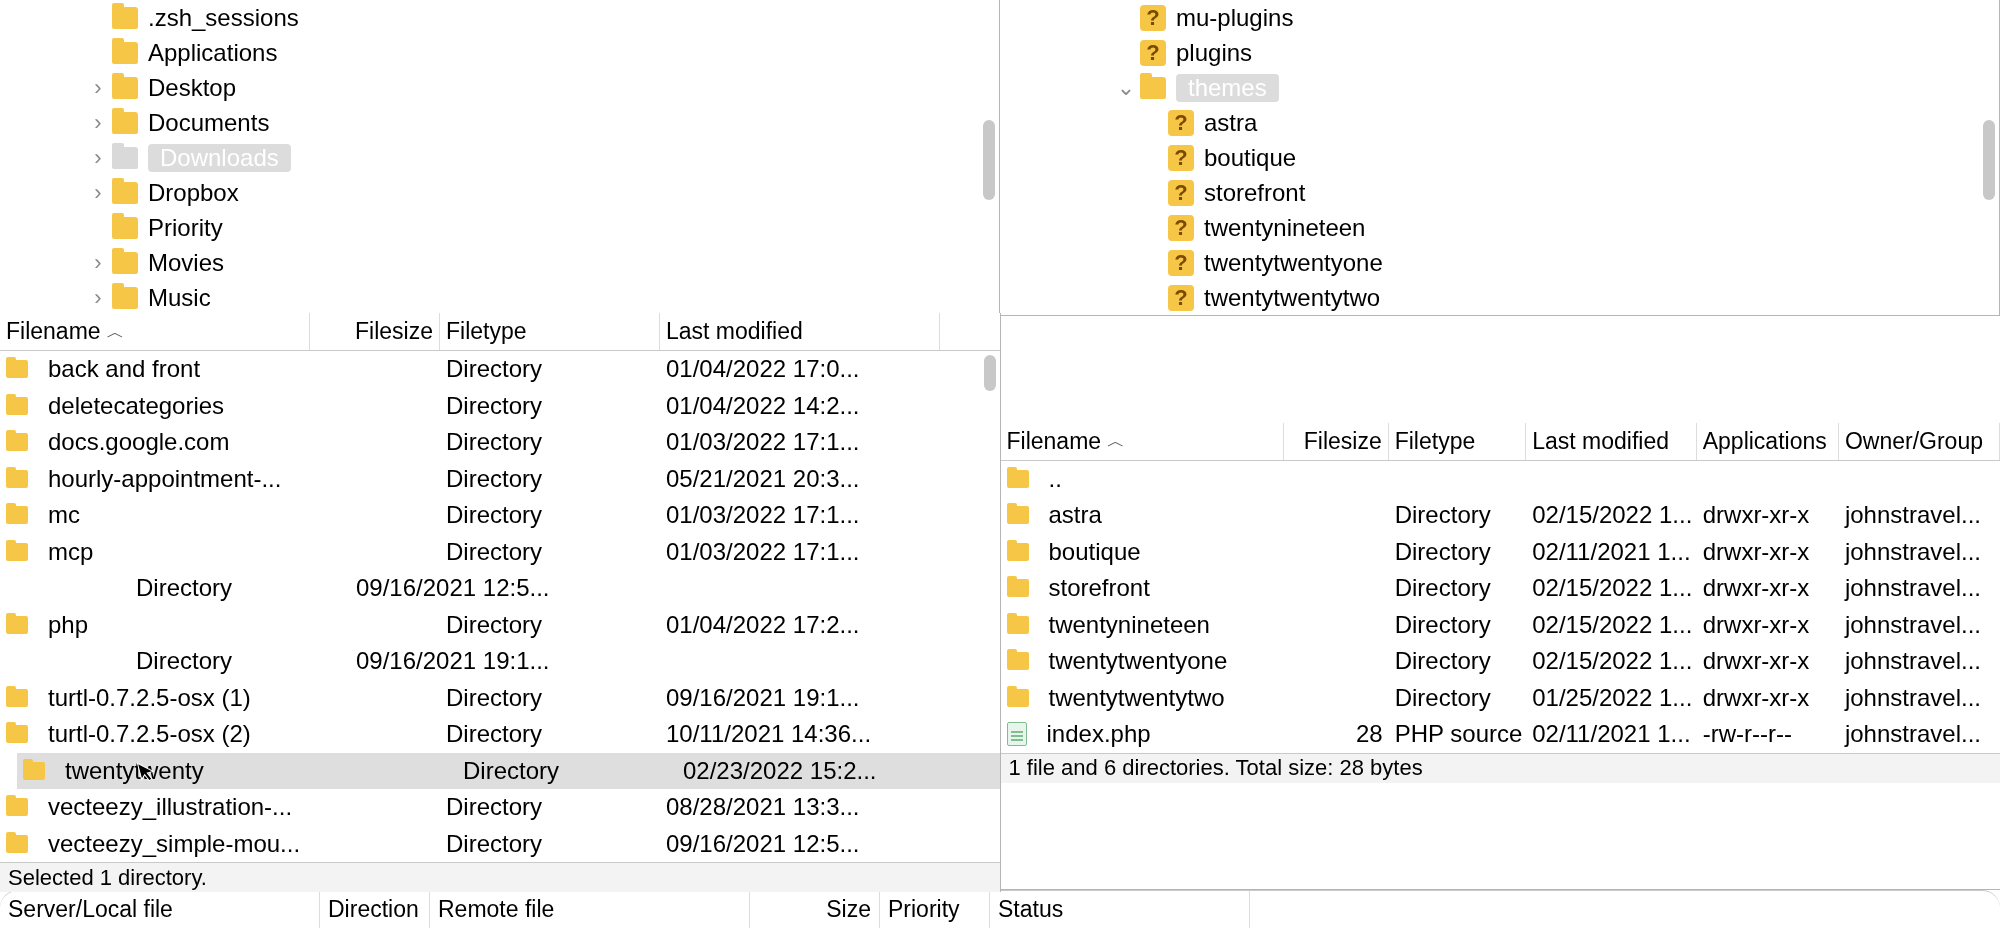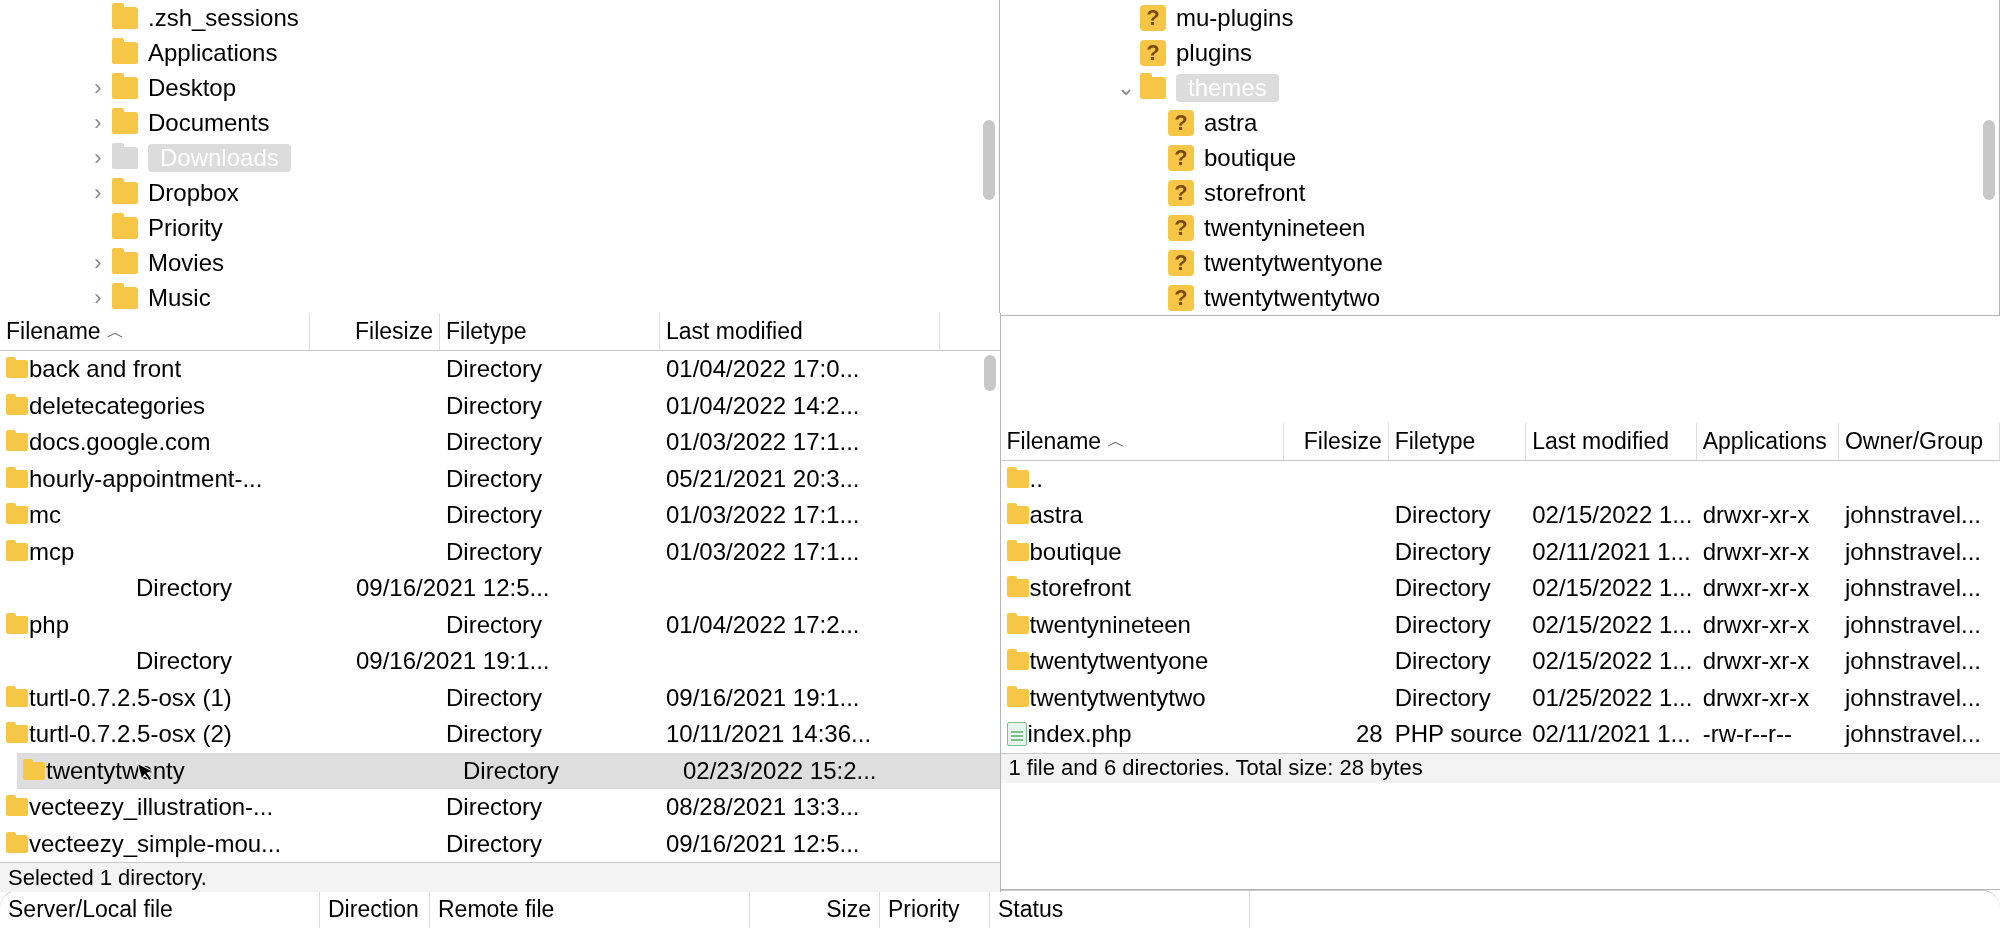--- a/index.html
+++ b/index.html
@@ -23,21 +23,21 @@
   .list-pane { flex: 1; display: flex; flex-direction: column; position: relative; overflow: hidden; border-right: 1px solid #b5b5b5; }
   .list-pane:last-child { border-right: none; }
   .cols { display: flex; align-items: center; height: 38px; border-bottom: 1px solid #c9c9c9; background: #fff; font-size: 23px; }
   .col { padding: 0 6px; border-right: 1px solid #dcdcdc; height: 100%; display:flex; align-items:center; overflow:hidden; white-space:nowrap; }
   .col.sort { gap: 6px; }
   .sort-caret { color:#5a5a5a; font-size:18px; }
   .rows { flex:1; overflow:hidden; }
   .row { display:flex; align-items:center; height: 36.5px; white-space:nowrap; }
   .row.sel { background: #dedede; margin-left: 17px; }
   .cell { padding: 0 6px; overflow:hidden; text-overflow: clip; white-space: nowrap; }
-  .fname { display:flex; align-items:center; gap:1px; }
+  .fname { display:flex; align-items:center; gap:20px; }
   .mini-folder { width: 22px; height: 18px; background:#f6c646; border-radius:2px; position:relative; flex:0 0 22px; }
   .mini-folder::before{content:"";position:absolute;top:-3px;left:0;width:10px;height:5px;background:#f6c646;border-radius:2px 2px 0 0;}
   .mini-file { width: 20px; height: 24px; background:#e8f5ec; border:1px solid #7fbf8f; border-radius:2px; position:relative; flex:0 0 20px;}
   .mini-file::after{content:"";position:absolute;top:8px;left:3px;right:3px;height:2px;background:#7fbf8f;box-shadow:0 4px 0 #7fbf8f,0 8px 0 #7fbf8f;}
   .status { height: 30px; padding: 14px 8px; background:#f3f3f3; border-top:1px solid #c9c9c9; font-size:22px; display:flex; align-items:center;}
   .list-scroll { width:12px; height:36px; background:#c8c8c8; border-radius:6px; position:absolute; right:4px; top:42px; }
 
   .queue-header { display:flex; align-items:center; height:38px; border-top:1px solid #c9c9c9;border-radius:18px; }
   .qcol { padding:0 8px; border-right:1px solid #dcdcdc; height:100%; display:flex; align-items:center; font-size:23px; }
 

